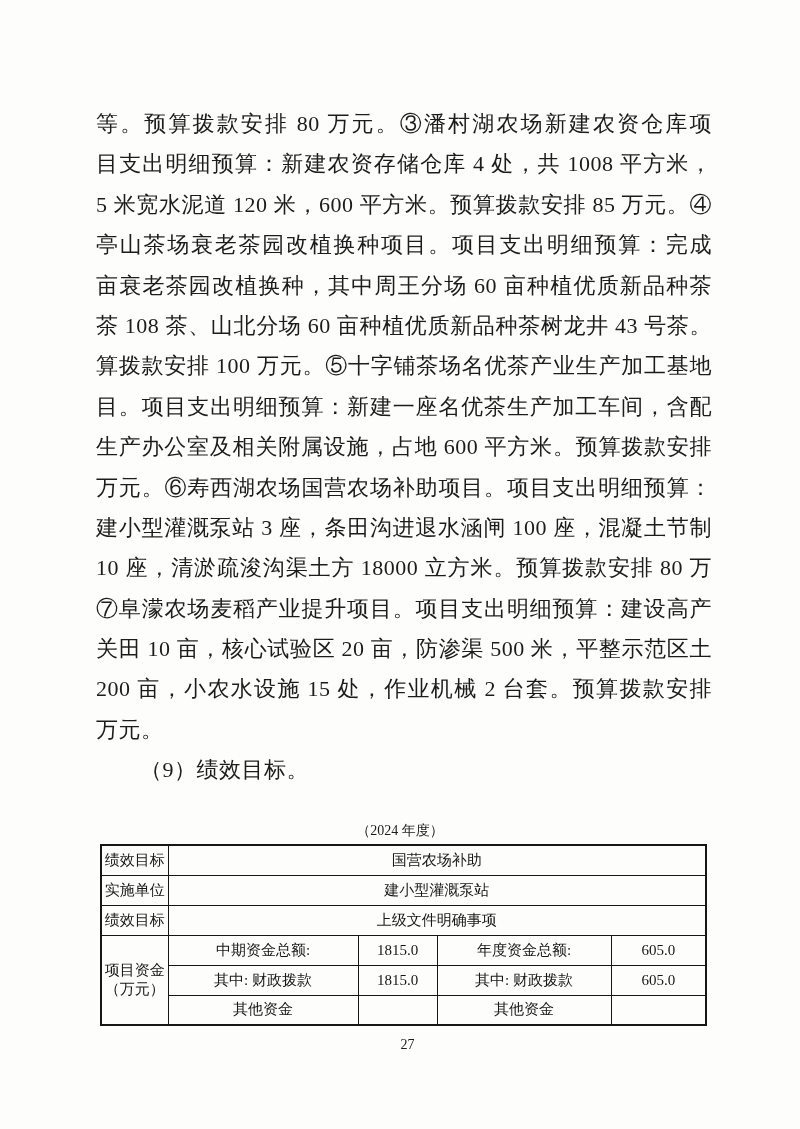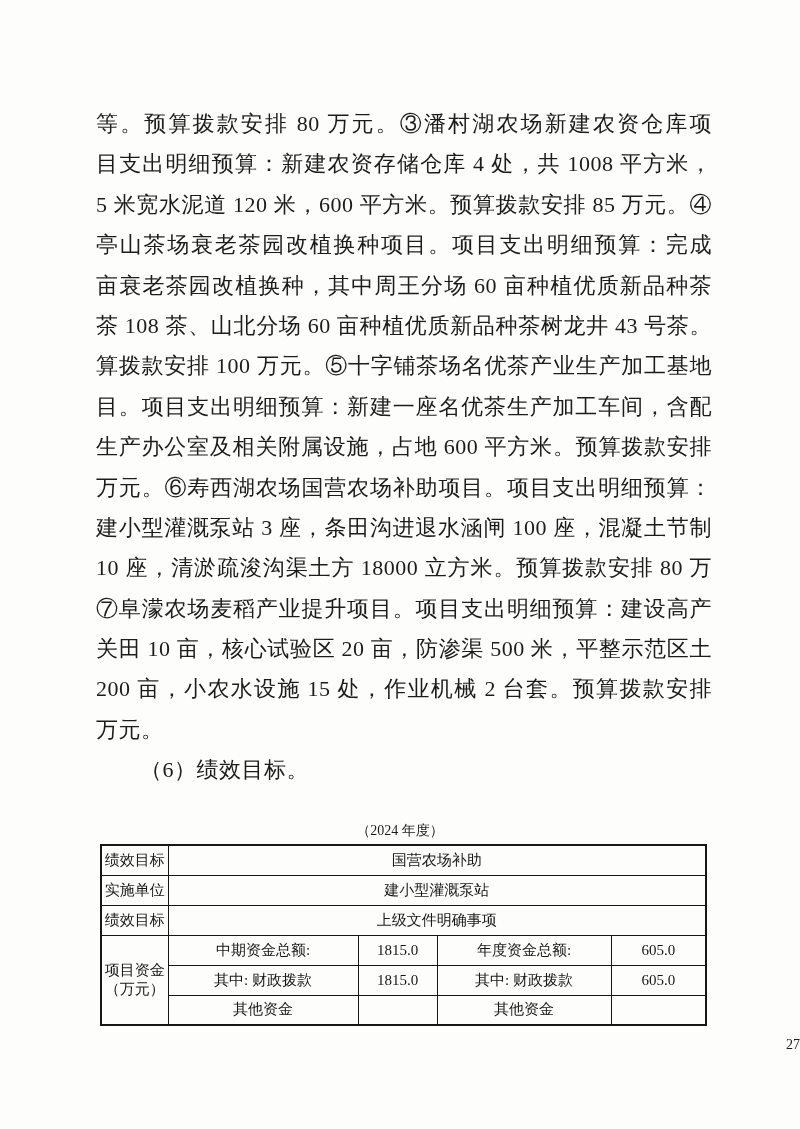--- a/index.html
+++ b/index.html
@@ -81,21 +81,21 @@
   td.cell-right { text-align: right; padding-right: 2px; }
   td.cell-right-pad { text-align: right; padding-right: 6px; }
   .funds-label { line-height: 19px; margin-top: 48px; }
 
   
   .page-number {
     position: absolute;
     top: 1037px;
     left: 0;
     width: 100%;
-    text-align: right;
+    text-align: center;
     font-size: 14px;
     padding-left: 15px;
   }
 </style>
 </head>
 <body>
 
 <div class="page">
 
   <div class="body-text">
@@ -108,21 +108,21 @@
     <div class="line full">算拨款安排 100 万元。⑤十字铺茶场名优茶产业生产加工基地项</div>
     <div class="line full">目。项目支出明细预算：新建一座名优茶生产加工车间，含配套</div>
     <div class="line full">生产办公室及相关附属设施，占地 600 平方米。预算拨款安排 100</div>
     <div class="line full">万元。⑥寿西湖农场国营农场补助项目。项目支出明细预算：新</div>
     <div class="line full">建小型灌溉泵站 3 座，条田沟进退水涵闸 100 座，混凝土节制闸</div>
     <div class="line full">10 座，清淤疏浚沟渠土方 18000 立方米。预算拨款安排 80 万元。</div>
     <div class="line full">⑦阜濛农场麦稻产业提升项目。项目支出明细预算：建设高产攻</div>
     <div class="line full">关田 10 亩，核心试验区 20 亩，防渗渠 500 米，平整示范区土地</div>
     <div class="line full">200 亩，小农水设施 15 处，作业机械 2 台套。预算拨款安排 65</div>
     <div class="line">万元。</div>
-    <div class="line indent">（6）绩效目标。</div>
+    <div class="line indent">（9）绩效目标。</div>
   </div>
 
   <div class="table-subtitle">（2024 年度）</div>
 
   <table class="perf">
     <colgroup>
       <col style="width:67px">
       <col style="width:190px">
       <col style="width:79px">
       <col style="width:174px">

